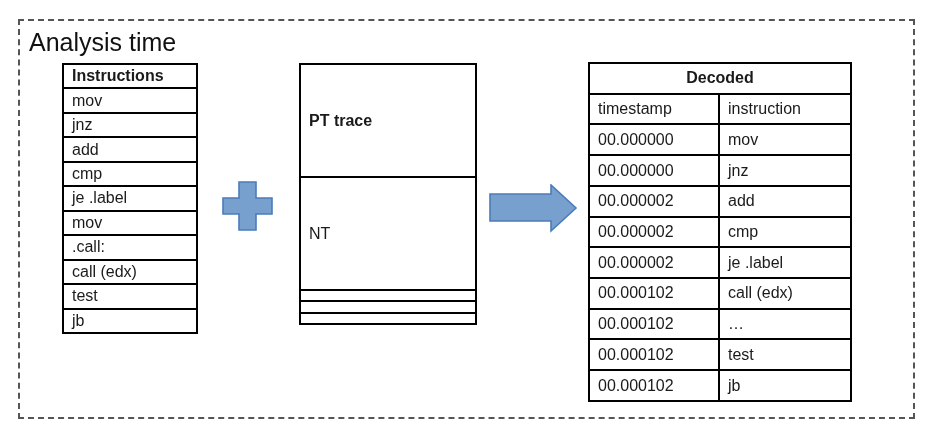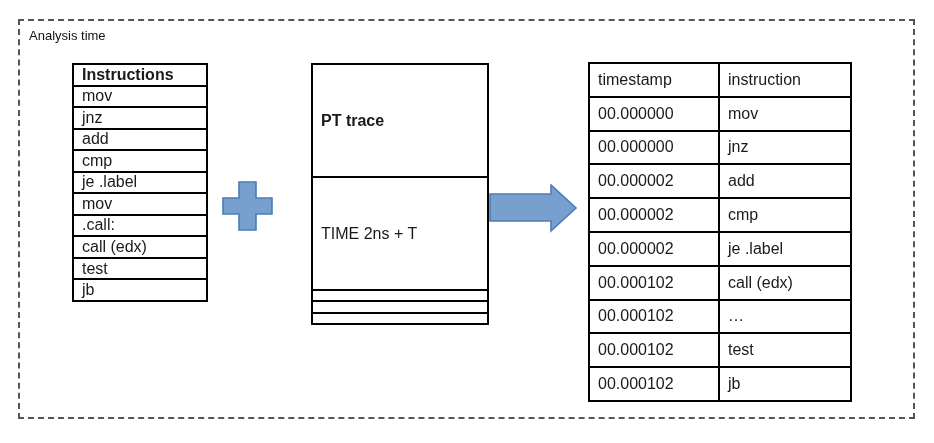--- a/index.html
+++ b/index.html
@@ -22,21 +22,21 @@
     width: 897px;
     height: 400px;
     border: 2px dashed #555;
     box-sizing: border-box;
     background: #ffffff;
   }
   .frame-label {
     position: absolute;
     left: 29px;
     top: 28px;
-    font-size: 13px;
+    font-size: 25px;
     color: #111;
     white-space: nowrap;
   }
   table.tbl {
     position: absolute;
     border-collapse: collapse;
     table-layout: fixed;
     background: #ffffff;
     font-size: 16px;
   }
@@ -45,31 +45,30 @@
     padding: 0 8px;
     text-align: left;
     vertical-align: middle;
     white-space: nowrap;
     overflow: hidden;
   }
   table.tbl th {
     font-weight: bold;
   }
   #instructions-table {
-    left: 72px;
+    left: 62px;
     top: 63px;
     width: 136px;
-    height: 239px;
+    height: 271px;
   }
   #pt-trace-table {
     left: 299px;
     top: 63px;
     width: 178px;
     height: 262px;
-    margin-left: 12px;
   }
   #decoded-table {
     left: 588px;
     top: 62px;
     width: 262px;
     height: 340px;
   }
   #decoded-table th.span-head {
     text-align: center;
   }
@@ -128,21 +127,21 @@
     <polygon points="17,1 34,1 34,17 50,17 50,33 34,33 34,49 17,49 17,33 1,33 1,17 17,17" fill="#77A0CE" stroke="#4C7CB8" stroke-width="1.6"></polygon>
   </svg>
 </span>
 
 <table class="tbl" id="pt-trace-table">
   <tbody>
       <tr>
     <th>PT trace</th>
   </tr>
   <tr>
-        <td>TIME 2ns + T</td>
+        <td>NT</td>
       </tr>
   <tr>
         <td></td>
       </tr>
   <tr>
         <td></td>
       </tr>
   <tr>
         <td></td>
       </tr>
@@ -154,20 +153,23 @@
     <polygon points="1,10 62,10 62,1 87,24 62,47 62,37 1,37" fill="#77A0CE" stroke="#4C7CB8" stroke-width="1.6"></polygon>
   </svg>
 </span>
 
 <table class="tbl" id="decoded-table">
   <colgroup>
       <col style="width:130px">
       <col style="width:132px">
     </colgroup>
   <tbody>
+      <tr>
+    <th class="span-head" colspan="2">Decoded</th>
+  </tr>
   <tr>
     <td>timestamp</td>
     <td>instruction</td>
   </tr>
   <tr>
     <td>00.000000</td>
     <td>mov</td>
   </tr>
   <tr>
     <td>00.000000</td>

